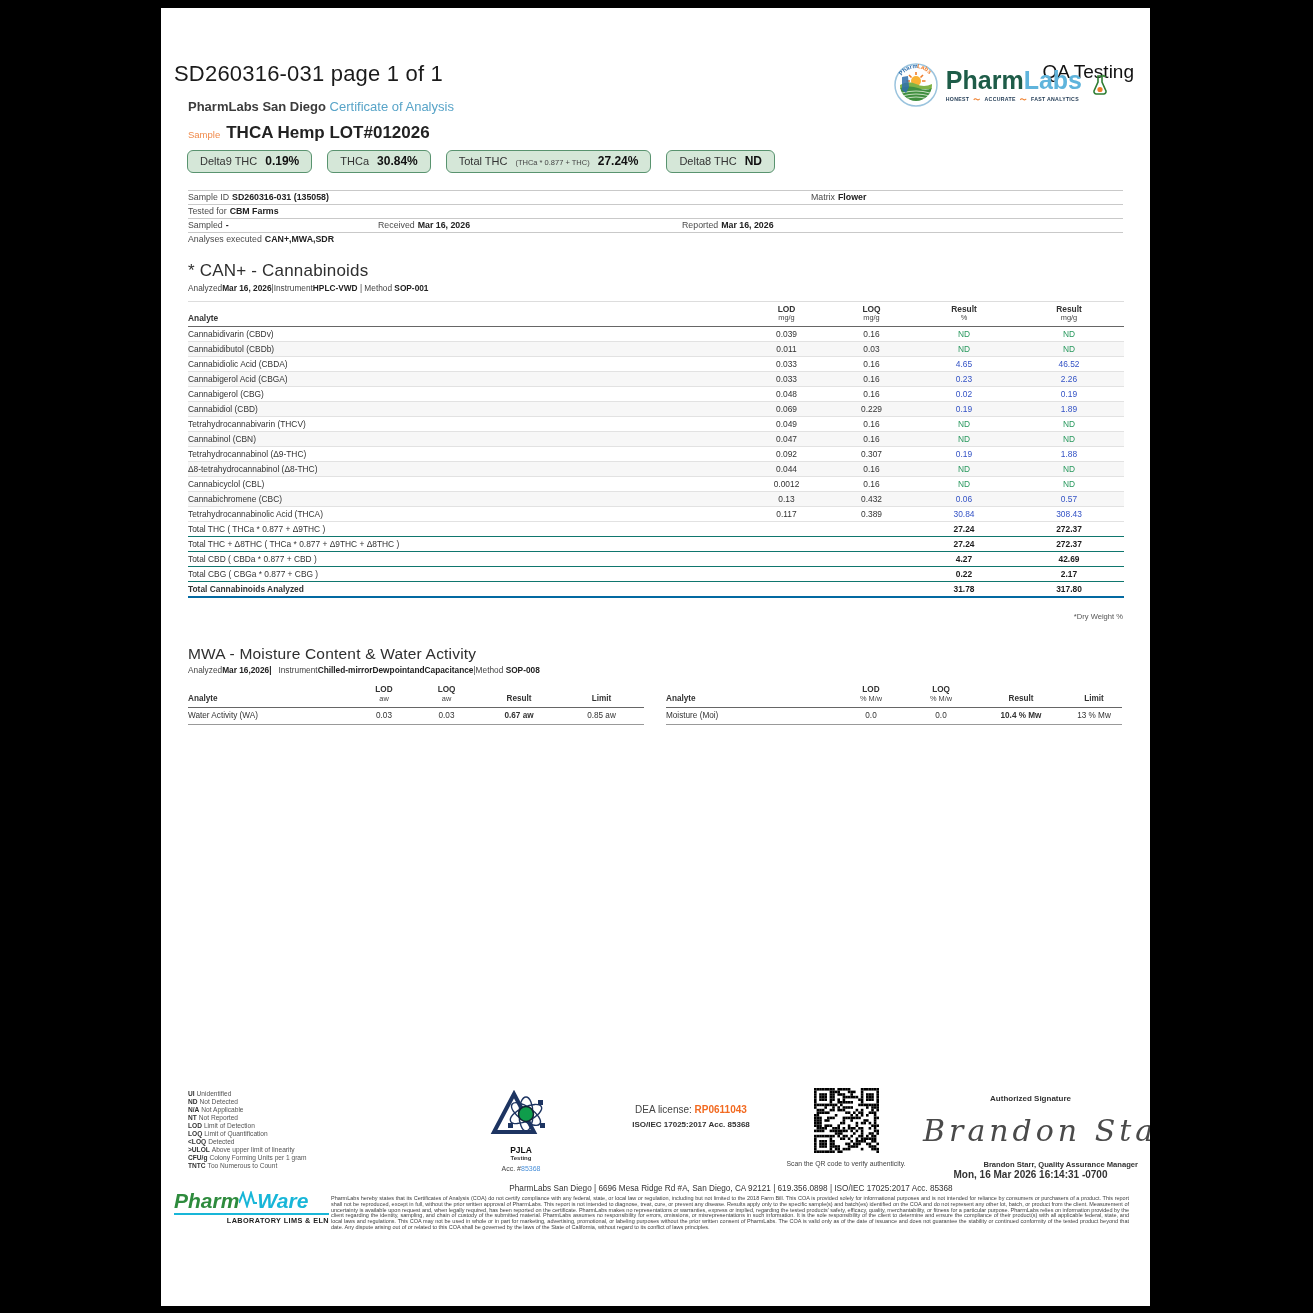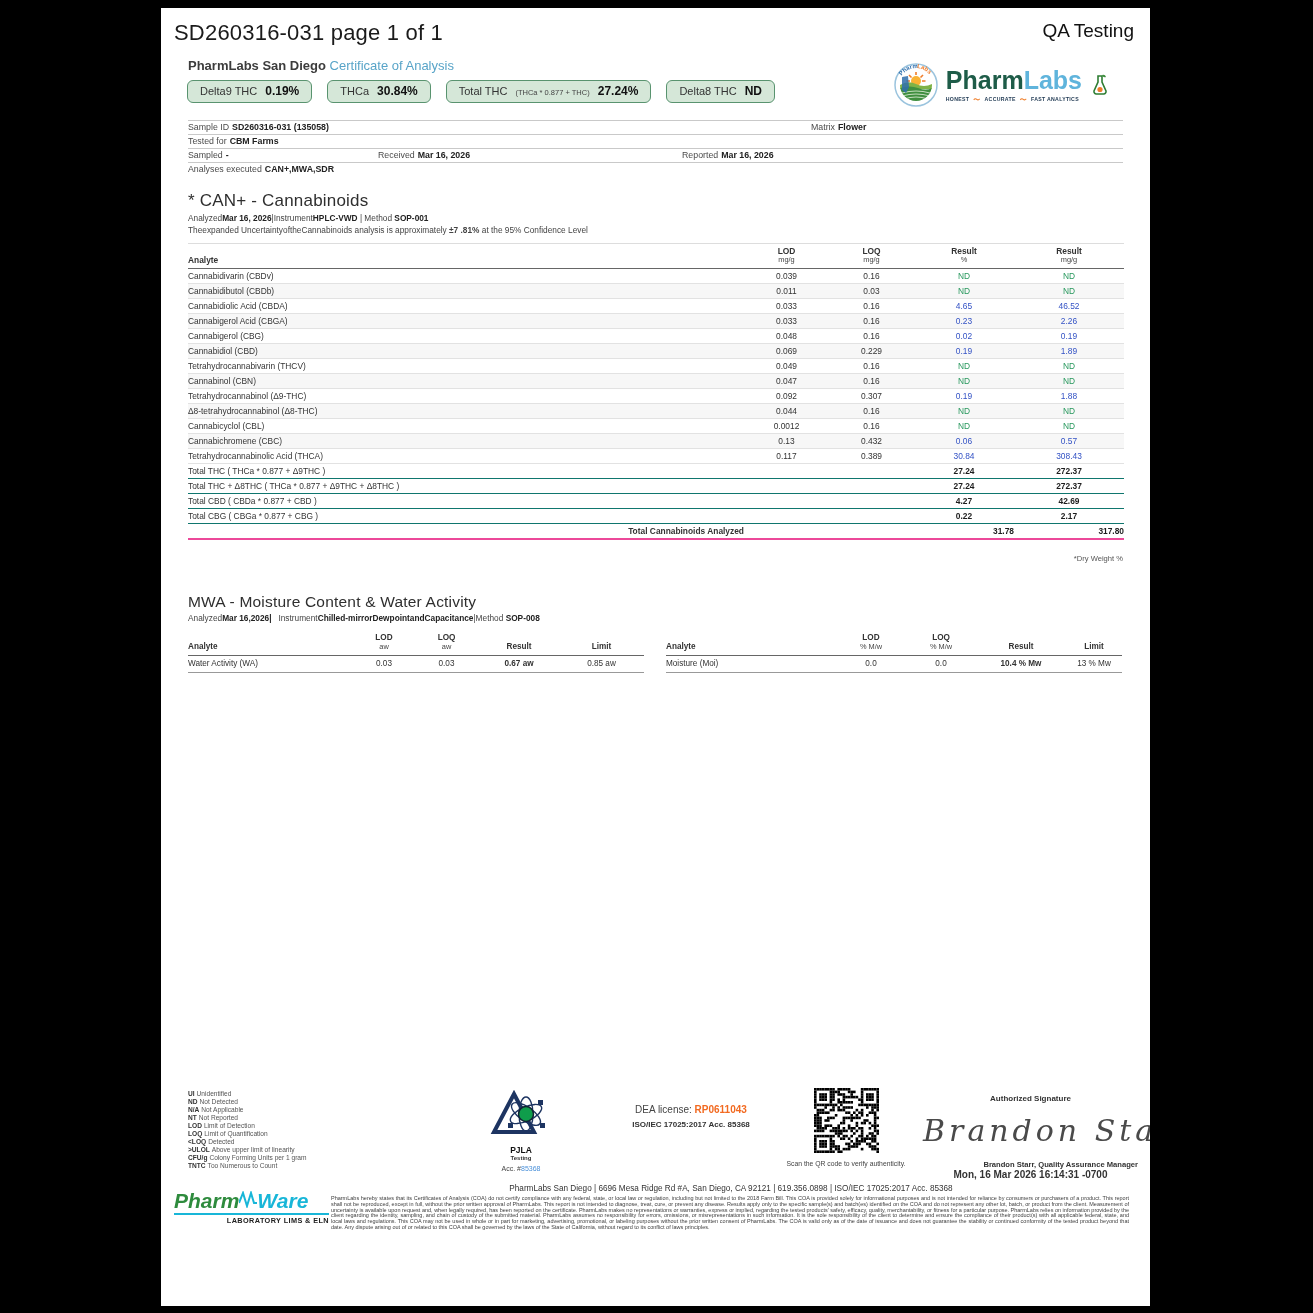--- a/index.html
+++ b/index.html
@@ -1,20 +1,20 @@
 <!DOCTYPE html>
 <html><head>
 <meta charset="utf-8">
 <style>
   * { margin:0; padding:0; box-sizing:border-box; }
   html,body { width:1313px; height:1313px; background:#000; font-family:"Liberation Sans", sans-serif; }
   .page { position:absolute; left:161px; top:8px; width:989px; height:1298px; background:#fff; overflow:hidden; }
 
   
-  .doc-header { display:flex; justify-content:space-between; align-items:flex-start; padding:12px 16px 0 13px; }
+  .doc-header { display:flex; justify-content:space-between; align-items:flex-start; padding:12px 16px 0 13px;margin-top:41px; }
   .doc-title { font-size:22px; font-weight:500; color:#1b1b1b; letter-spacing:0.2px; }
   .qa-label { font-size:19px; font-weight:400; color:#111; }
 
   .lab-line { margin:12px 5px 0 27px; font-size:13px; }
   .lab-name { font-weight:700; color:#3c3c3c; }
   .coa-label { color:#58a4c8; font-weight:400; }
 
   .sample-line { margin:9px 0 0 27px; display:flex; align-items:baseline; gap:6px; }
   .sample-label { font-size:9.5px; color:#f08a4a; }
   .sample-name { font-size:17px; font-weight:700; color:#222; }
@@ -54,21 +54,21 @@
   .can-table { width:936px; margin-top:8px; }
   .can-table th { font-size:8.4px; font-weight:700; color:#333; border-bottom:1px solid #666; border-top:1px solid #ddd; padding:2px 0 3px 0; line-height:1.2; vertical-align:bottom; }
   .can-table th.left, .can-table td.left { text-align:left; }
   .can-table th { text-align:center; }
   .can-table td { font-size:8.4px; color:#333; padding:2px 0; border-bottom:1px solid #e2e2e2; text-align:center; height:12px; }
   .can-table tbody.analytes tr:nth-child(even) { background:#f7f7f7; }
   .res.nd { color:#27985d; }
   .res.num { color:#3352c5; }
   .can-table tbody.totals td { border-bottom:1px solid #0f766e; }
   .can-table tbody.totals .tot-val { font-weight:700; color:#1d1d1d; }
-  .can-table tbody.totals tr:last-child td { border-bottom:2px solid #ec4899; font-weight:700;text-align:right; }
+  .can-table tbody.totals tr:last-child td { border-bottom:2px solid #0369a1; font-weight:700; }
   .dry-note { text-align:right; font-size:7.6px; color:#555; margin-top:14px; }
 
   
   .mwa-tables { display:flex; gap:22px; margin-top:8px; }
   .mwa-table { width:456px; }
   .mwa-table th { font-size:8.2px; font-weight:700; color:#333; border-bottom:1px solid #666; padding:2px 0 3px 0; line-height:1.2; text-align:center; vertical-align:bottom; }
   .mwa-table th.left, .mwa-table td.left { text-align:left; }
   .mwa-table td { font-size:8.2px; color:#333; padding:3px 0 4px 0; border-bottom:1px solid #999; text-align:center; }
   .mwa-res { color:#3352c5; font-weight:700; }
   .unit { font-weight:400; font-size:7.4px; color:#444; display:block; }
@@ -164,20 +164,24 @@
       <circle cx="8" cy="15.5" r="2.6" fill="#ef7c2a"></circle>
       <path d="M10 1 Q13 0 14 3 Q11 4 10 1 Z" fill="#3f8f3f"></path>
     </svg>
   </div>
 
   <div class="lab-line">
     <span class="lab-name">PharmLabs San Diego</span>
     <span class="coa-label">Certificate of Analysis</span>
   </div>
 
+  <div class="sample-line">
+    <span class="sample-label">Sample</span>
+    <span class="sample-name">THCA Hemp LOT#012026</span>
+  </div>
 
   <div class="chips">
 
       <div class="chip">
         <span class="chip-label">Delta9 THC</span>
 
         <span class="chip-value">0.19%</span>
       </div>
 
       <div class="chip">
@@ -214,23 +218,20 @@
     </div>
     <div class="info-row noline">
       <div><span class="ilbl">Analyses executed</span><span class="ival">CAN+,MWA,SDR</span></div>
     </div>
   </div>
 
   <div class="section">
     <div class="sec-title">* CAN+ - Cannabinoids</div>
     <div class="sec-meta">
       <span>Analyzed</span><b>Mar 16, 2026</b><span>|Instrument</span><b>HPLC-VWD</b> <span>| Method</span> <b>SOP-001</b>
-    </div>
-    <div class="sec-note">
-      <span>Theexpanded UncertaintyoftheCannabinoids analysis is approximately</span> <b>±7 .81%</b> <span>at the 95% Confidence Level</span>
     </div>
 
     <table class="can-table">
       <colgroup>
           <col style="width:556px">
           <col style="width:85px">
           <col style="width:85px">
           <col style="width:100px">
           <col style="width:110px">
         </colgroup>
@@ -388,21 +389,21 @@
             <td></td>
             <td></td>
             <td class="tot-val">31.78</td>
             <td class="tot-val">317.80</td>
           </tr>
         </tbody>
     </table>
     <div class="dry-note">*Dry Weight %</div>
   </div>
 
-  <div class="section" style="margin-top:30px">
+  <div class="section" style="margin-top:24px">
     <div class="sec-title" style="font-size:15.5px">MWA - Moisture Content &amp; Water Activity</div>
     <div class="sec-meta">
       <span>Analyzed</span><b>Mar 16,2026|</b>&nbsp;&nbsp;&nbsp;<span>Instrument</span><b>Chilled-mirrorDewpointandCapacitance</b><span>|Method</span> <b>SOP-008</b>
     </div>
     <div class="mwa-tables">
       <table class="mwa-table">
         <colgroup>
             <col style="width:166px">
             <col style="width:60px">
             <col style="width:65px">

